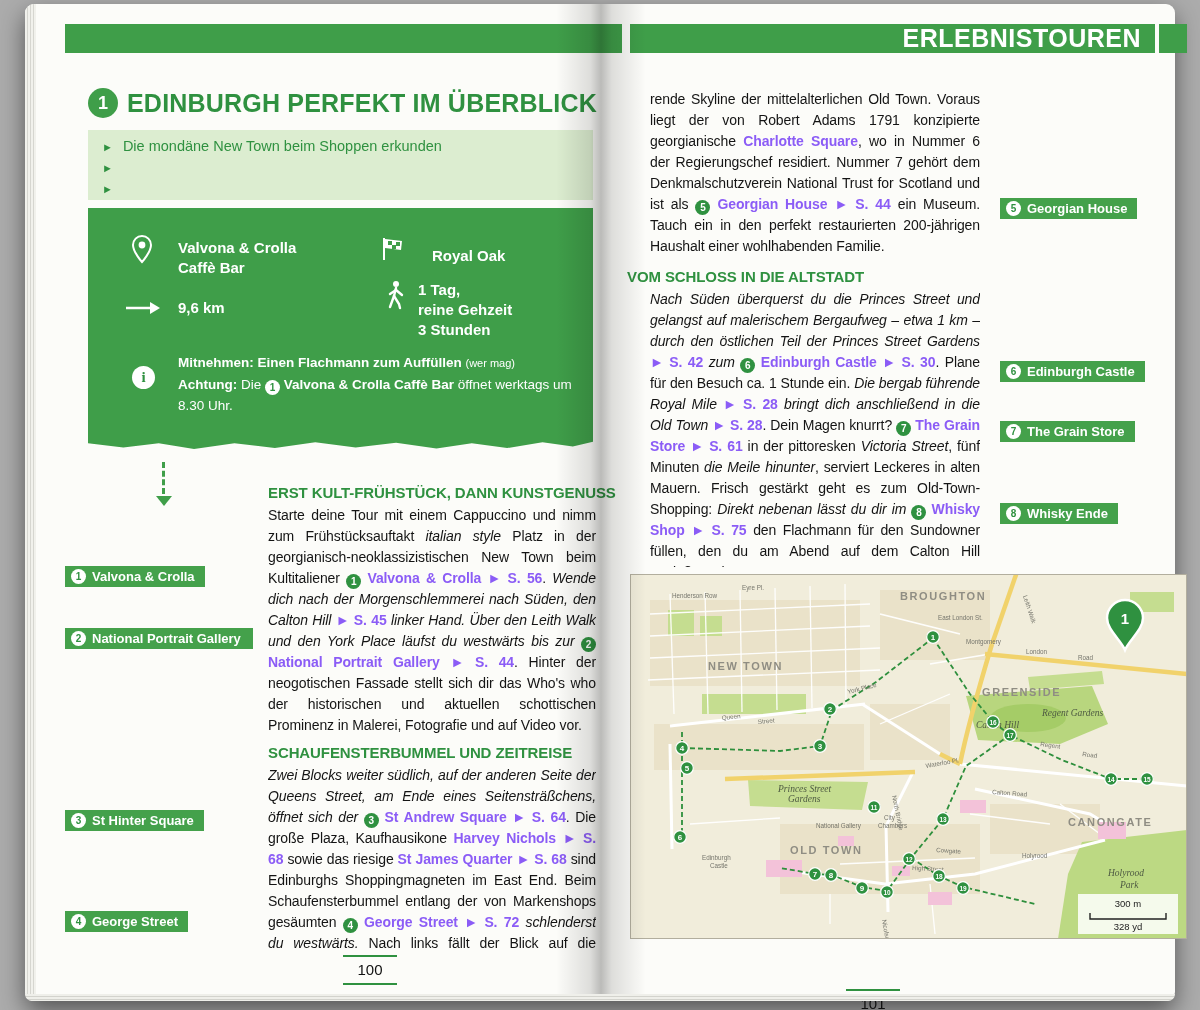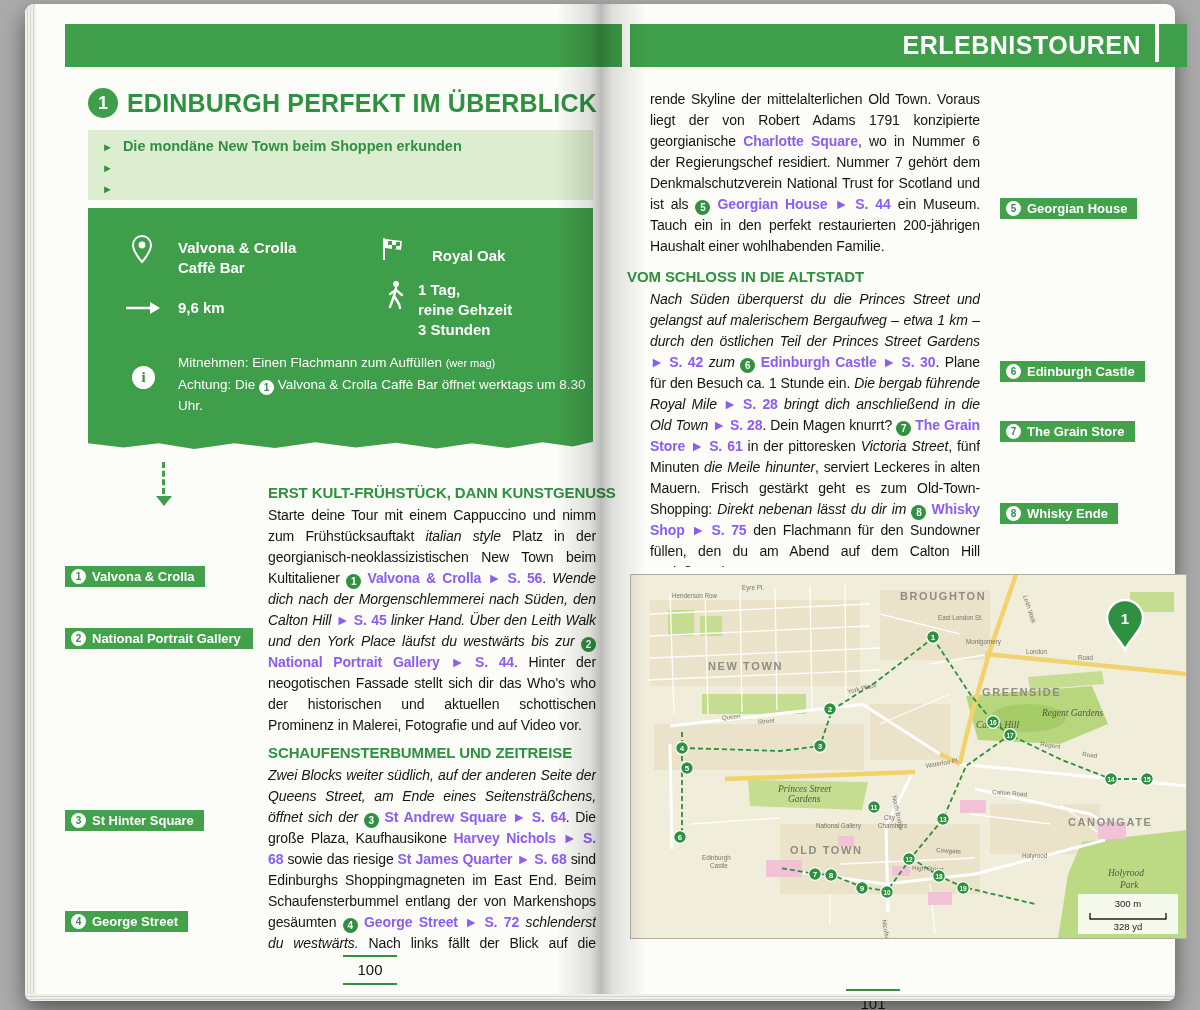--- a/index.html
+++ b/index.html
@@ -10,49 +10,49 @@
         box-shadow:0 10px 24px rgba(0,0,0,.5)}
   .book::before{content:"";position:absolute;left:0;top:0;bottom:0;width:11px;border-radius:9px 0 0 9px;
         background:repeating-linear-gradient(90deg,#f1f1ec 0 2px,#d6d6d0 2px 3px)}
   .book::after{content:"";position:absolute;left:0;right:0;bottom:0;height:7px;border-radius:0 0 9px 9px;
         background:repeating-linear-gradient(180deg,#efefea 0 2px,#d3d3cd 2px 3px)}
   .spine{position:absolute;left:531px;top:0;width:90px;height:997px;pointer-events:none;
         background:linear-gradient(90deg,rgba(0,0,0,0),rgba(0,0,0,.12) 38%,rgba(0,0,0,.26) 50%,rgba(0,0,0,.12) 62%,rgba(0,0,0,0))}
   .abs{position:absolute}
 
   
-  .topbar{position:absolute;top:20px;height:43px;background:#3f9e49}
+  .topbar{position:absolute;top:20px;height:29px;background:#3f9e49}
   .topbar.left{left:40px;width:557px}
   .topbar.right{left:605px;width:557px;display:flex;align-items:center;justify-content:flex-end;padding-right:46px}
   .topbar .slit{position:absolute;right:28px;top:0;width:4px;height:38px;background:#fcfcf9}
   .section-title{color:#fff;font-weight:bold;font-size:25px;letter-spacing:.5px}
 
   
   .tour-circle{position:absolute;left:63px;top:84px;width:30px;height:30px;border-radius:50%;background:#3f9e49;
         color:#fff;font-weight:bold;font-size:18px;display:flex;align-items:center;justify-content:center}
   .tour-title{position:absolute;left:102px;top:85px;font-size:25px;font-weight:bold;color:#2f9140;letter-spacing:.2px}
 
   
   .highlights{position:absolute;left:63px;top:126px;width:505px;height:70px;background:#dcedd0;padding:5px 14px}
   .hl-row{display:flex;align-items:baseline;line-height:20px;margin-top:1px}
   .hl-arrow{color:#2f9140;font-size:11px;margin-right:10px}
-  .hl-text{color:#2f9140;font-weight:bold;font-size:14.5px}
+  .hl-text{color:#2f9140;font-weight:normal;font-size:14.5px}
 
   
   .infobox{position:absolute;left:63px;top:204px;width:505px;height:246px;background:#3f9e49;color:#fff;
         clip-path:polygon(0 0,100% 0,100% 95%,96% 97%,90% 95.2%,83% 97.6%,76% 95.6%,69% 97.8%,61% 95.4%,53% 97.4%,45% 95.2%,37% 97.6%,29% 95.6%,21% 98%,14% 95.6%,7% 97.4%,0 95.6%)}
   .ib-label{position:absolute;font-weight:bold;font-size:15px;line-height:20px}
   .ib-note{position:absolute;left:90px;top:144px;width:414px;font-size:13.5px;line-height:21px}
   .info-i{position:absolute;left:44px;top:158px;width:23px;height:23px;border-radius:50%;background:#fff;color:#2f9140;
         font-weight:bold;font-size:15px;display:flex;align-items:center;justify-content:center;font-family:"Liberation Serif",serif}
 
   
   .it{font-style:italic}
   .lnk{color:#8b5cf6;font-weight:bold}
-  .bd{font-weight:normal}
+  .bd{font-weight:bold}
   .sm{font-size:11px}
   .num{display:inline-flex;width:15px;height:15px;border-radius:50%;background:#2f9140;color:#fff;font-weight:bold;
        font-size:10px;align-items:center;justify-content:center;vertical-align:-2px;font-style:normal;line-height:15px}
   .num.nw{background:#fff;color:#2f9140}
 
   
   .mlabel{position:absolute;background:#44a14b;color:#fff;font-weight:bold;font-size:13px;line-height:19px;
         padding:1px 10px 1px 6px;display:flex;align-items:flex-start;gap:6px;width:max-content;max-width:188px}
   .mlabel .num{margin-top:2px;flex:0 0 15px}
   .mlabel.wide{width:188px}

